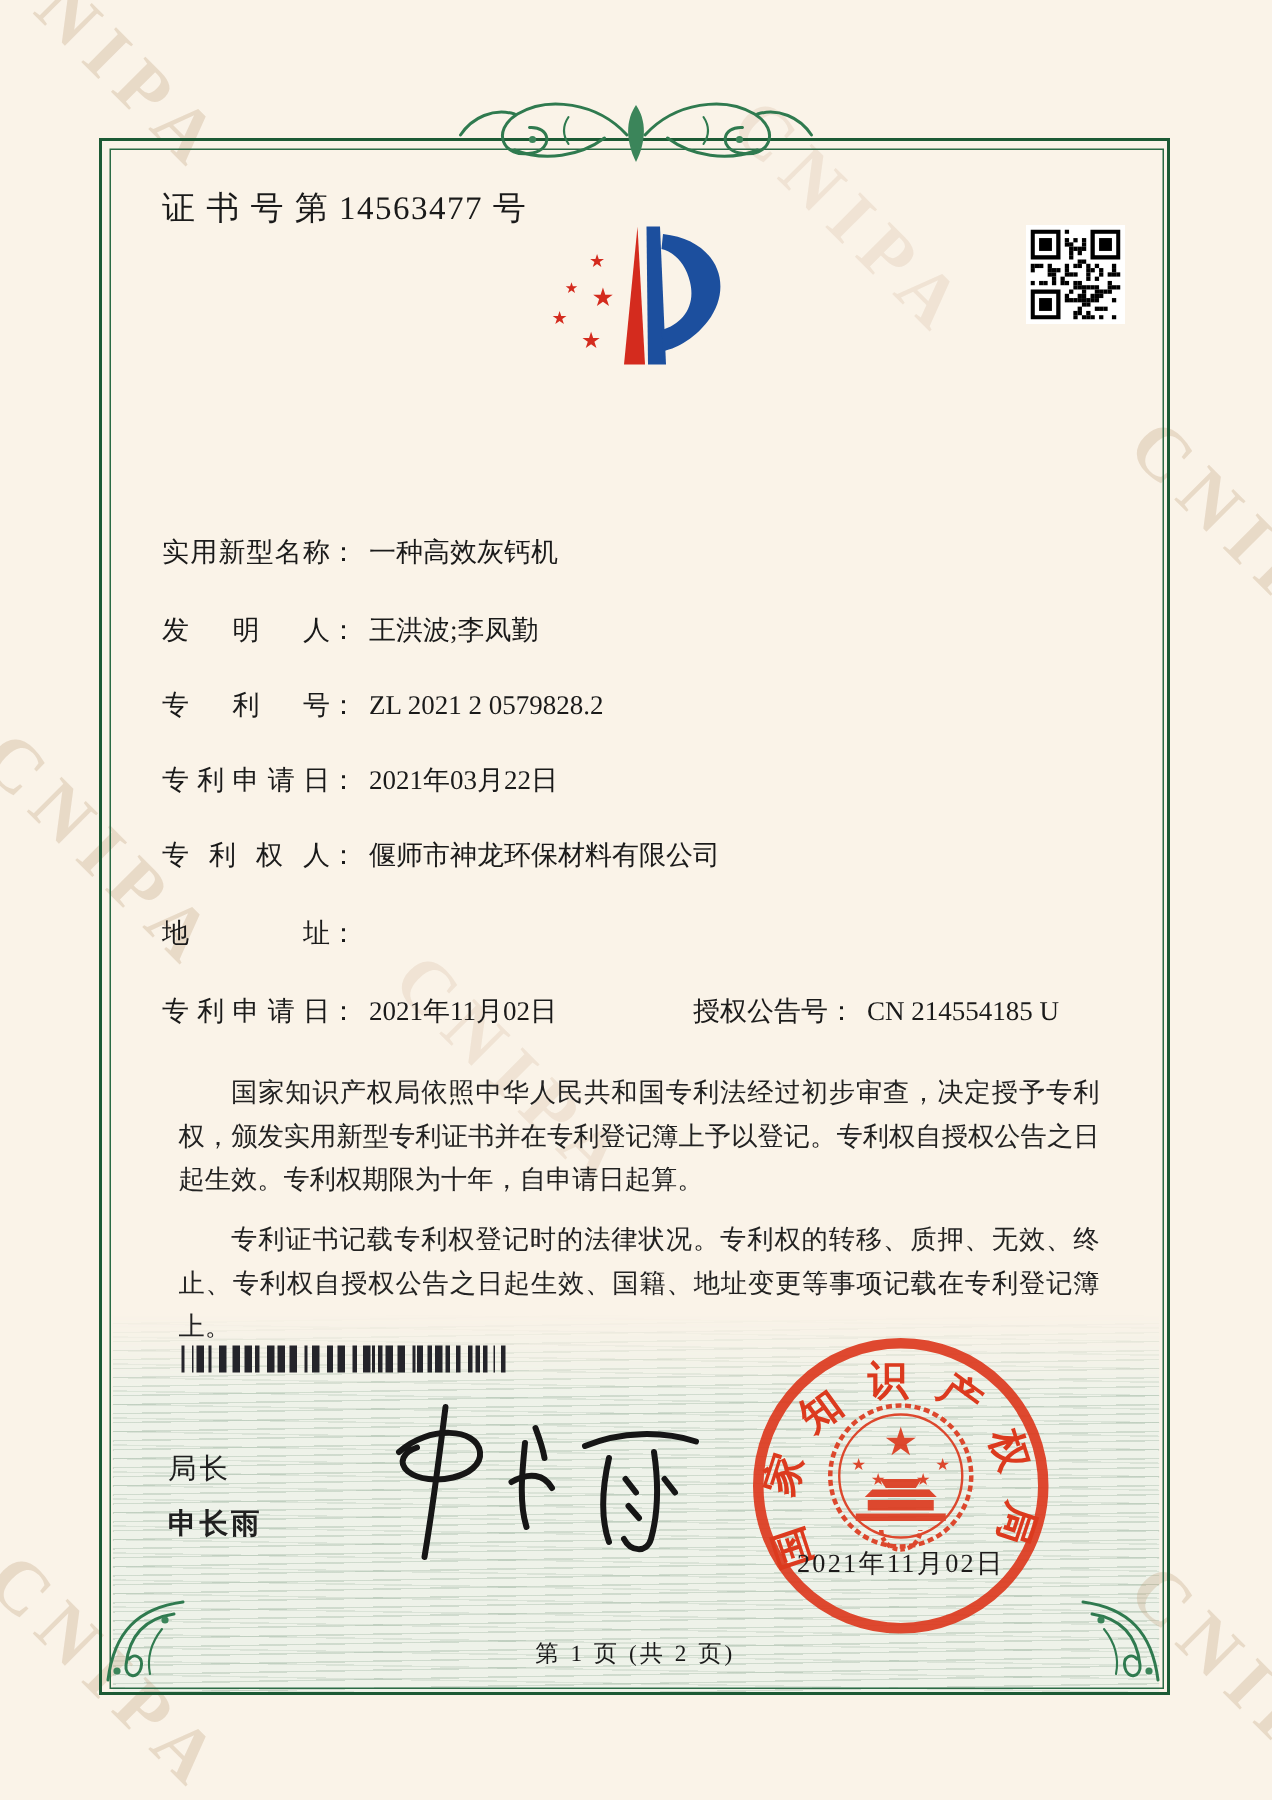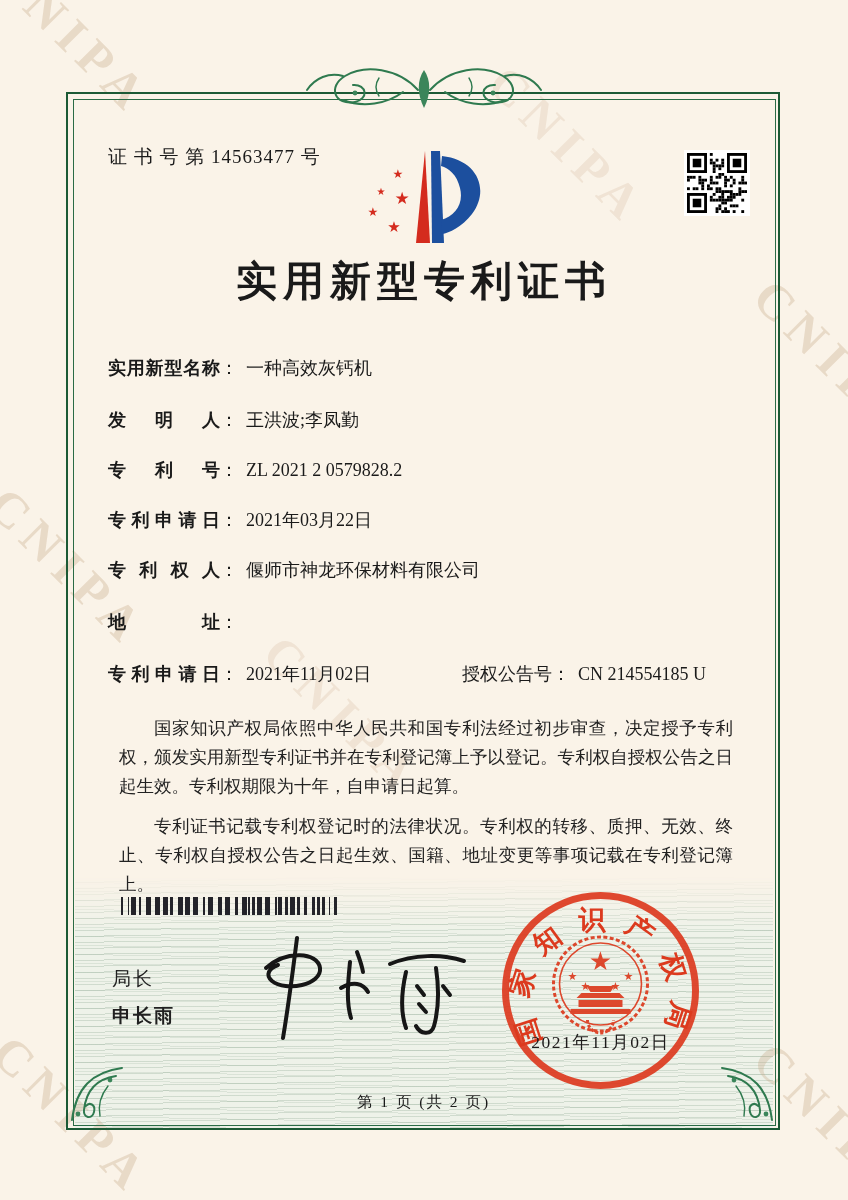--- a/index.html
+++ b/index.html
@@ -25,29 +25,29 @@
   .guilloche{
     position:absolute;left:75px;top:876px;width:698px;height:252px;z-index:0;
     background:
       repeating-linear-gradient(179deg, rgba(128,158,134,.28) 0 1px, transparent 1px 6px),
       repeating-linear-gradient(181deg, rgba(128,158,134,.18) 0 1px, transparent 1px 9px),
       #eef2e9;
     -webkit-mask-image:linear-gradient(180deg,transparent 0,#000 55px);
             mask-image:linear-gradient(180deg,transparent 0,#000 55px);
   }
   
-  .cert-no{position:absolute;left:108px;top:144px;font-size:19px;letter-spacing:1px;z-index:4;}
+  .cert-no{position:absolute;left:108px;top:124px;font-size:22px;letter-spacing:1px;z-index:4;}
   .logo{position:absolute;left:352px;top:138px;z-index:4;}
   .qr{position:absolute;left:684px;top:150px;z-index:4;background:#fff;padding:3px;}
   .title{
     position:absolute;left:0;top:254px;width:848px;text-align:center;z-index:4;
     font-size:41px;font-weight:bold;letter-spacing:6px;
   }
   .frow{position:absolute;left:108px;z-index:4;font-size:18px;display:flex;align-items:baseline;white-space:nowrap;}
-  .flabel{display:inline-block;width:112px;text-align:justify;text-align-last:justify;font-weight:bold;}
+  .flabel{display:inline-block;width:112px;text-align:justify;text-align-last:justify;}
   .fcolon{margin:0 2px 0 0;}
   .fvalue{margin-left:6px;}
   .gv1{display:inline-block;width:206px;margin-left:6px;}
   .glabel2{margin-left:10px;}
   .paras{
     position:absolute;left:108px;top:703px;width:636px;z-index:4;
     font-size:17.5px;line-height:1.66;text-align:justify;color:#222;
   }
   .paras p{margin:11px;text-indent:2em;}
   .barcode{position:absolute;left:121px;top:897px;width:216px;height:18px;z-index:4;display:flex;}
@@ -241,21 +241,20 @@
       <rect x="1" y="1" width="5" height="5" fill="#fff"></rect>
       <rect x="2" y="2" width="3" height="3" fill="#000"></rect>
       <rect x="14" y="0" width="7" height="7" fill="#000"></rect>
       <rect x="15" y="1" width="5" height="5" fill="#fff"></rect>
       <rect x="16" y="2" width="3" height="3" fill="#000"></rect>
       <rect x="0" y="14" width="7" height="7" fill="#000"></rect>
       <rect x="1" y="15" width="5" height="5" fill="#fff"></rect>
       <rect x="2" y="16" width="3" height="3" fill="#000"></rect>
     </svg>
 
-  <div class="title">实用新型专利证书</div>
 
   <div class="frow" style="top:356px;">
     <span class="flabel">实用新型名称</span>
       <span class="fcolon">：</span>
     <span class="fvalue">一种高效灰钙机</span>
   </div>
   <div class="frow" style="top:408px;">
     <span class="flabel">发明人</span>
       <span class="fcolon">：</span>
     <span class="fvalue">王洪波;李凤勤</span>

